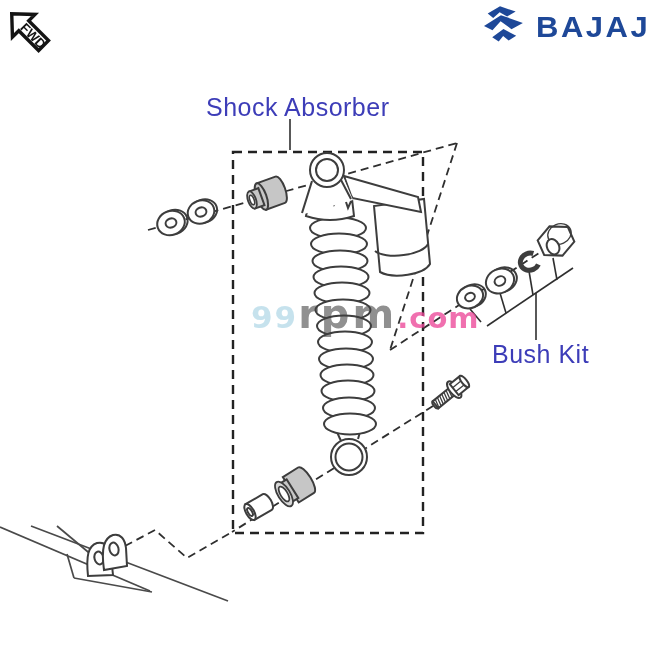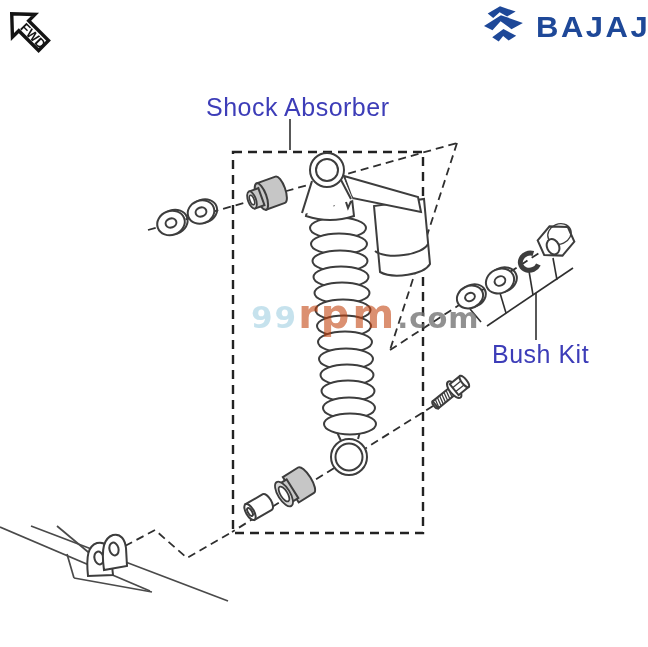--- a/index.html
+++ b/index.html
@@ -193,21 +193,21 @@
         <polygon points="10,7 23,1 38,8 29,12 22,7 15,12"></polygon>
         <polygon points="5,19 23,10 44,20 32,25 22,16 13,24"></polygon>
         <polygon points="12,31 24,24 36,32 28,36 23,31 18,36"></polygon>
       </g>
     </svg>
     <span class="brand-text" style="color: rgb(30, 72, 152);">BAJAJ</span>
   </div>
 
   <div class="watermark">
     <span class="wm-99" style="color: rgb(183, 219, 233);">99</span>
-      <span class="wm-rpm" style="color: #c2410c;">rpm</span>
-      <span class="wm-com" style="color: #737373;">.com</span>
+      <span class="wm-rpm" style="color: #404040;">rpm</span>
+      <span class="wm-com" style="color: #ec4899;">.com</span>
   </div>
 
   <div class="callout toplayer" style="left: 206px; top: 93px; color: rgb(61, 61, 184);">Shock Absorber</div>
 
   <div class="callout toplayer" style="left: 492px; top: 340px; color: rgb(61, 61, 184);">Bush Kit</div>
 
 </div>
 
 </body></html>

